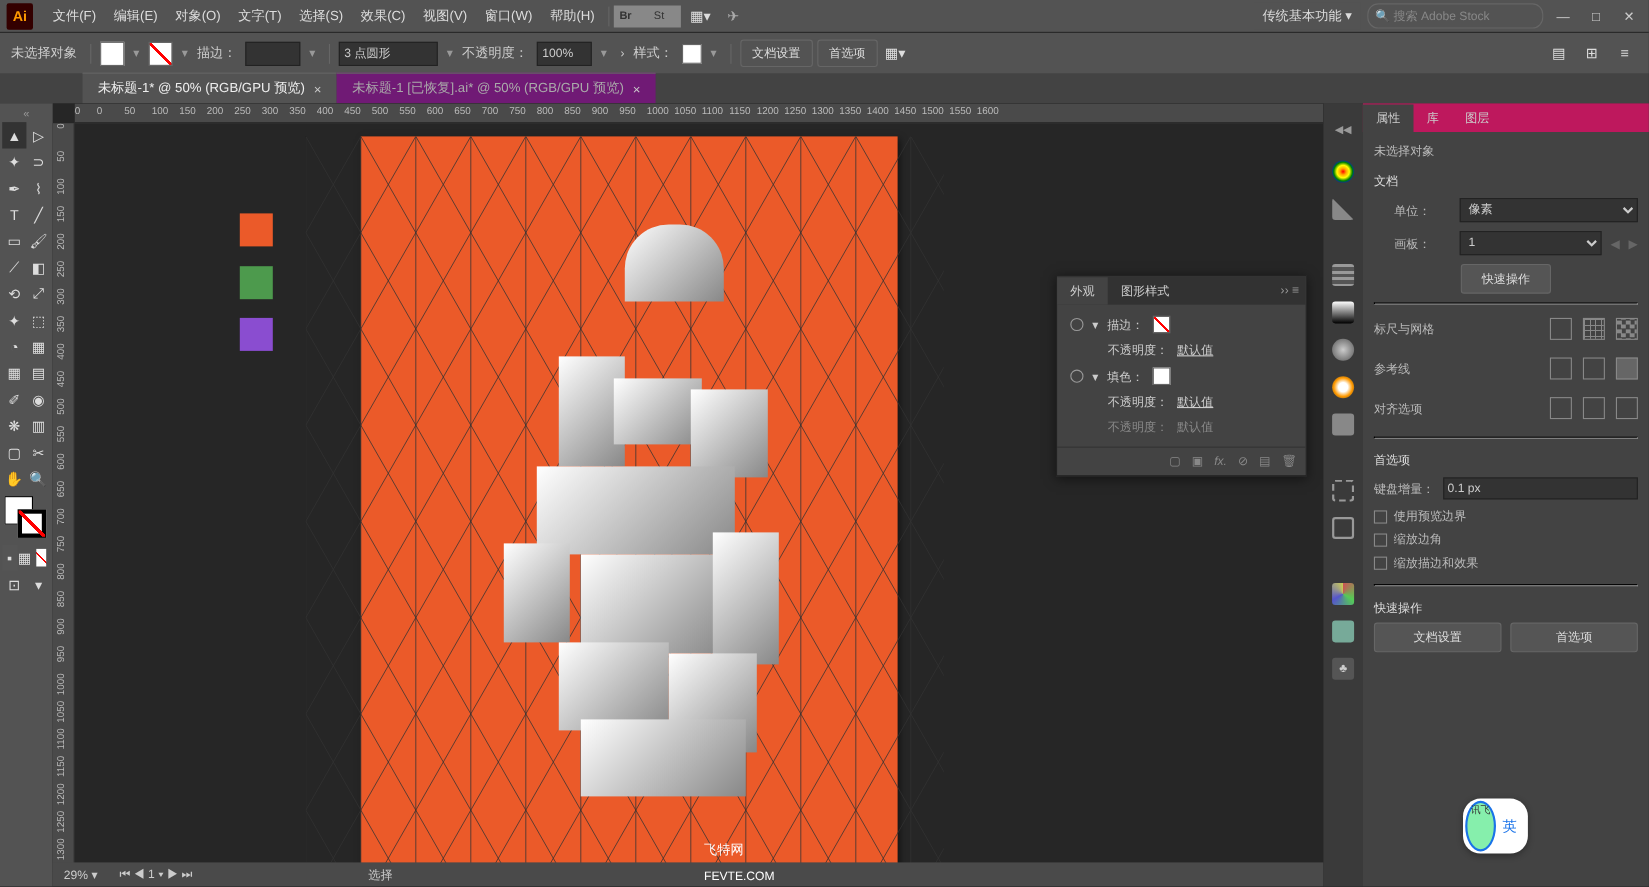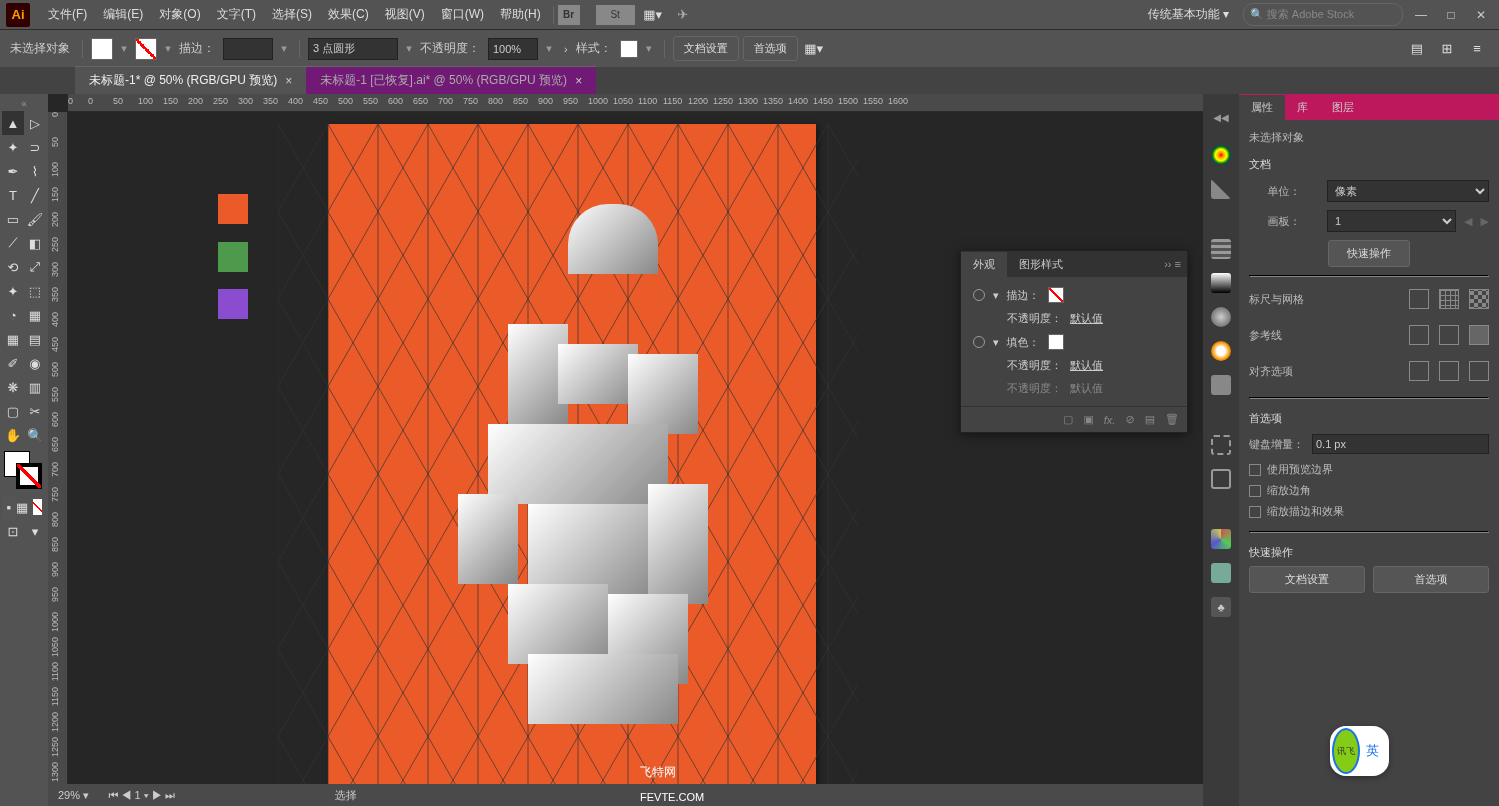--- a/index.html
+++ b/index.html
@@ -61,40 +61,40 @@
 .float-panel{position:absolute;left:960px;top:250px;width:228px;background:#434343;border:1px solid #222;box-shadow:0 2px 10px rgba(0,0,0,.5);z-index:10}
 .fp-tabs{height:26px;background:#323232;display:flex;align-items:center}
 .fp-body{padding:6px}
 .fp-row{display:flex;align-items:center;padding:4px 6px;gap:8px;font-size:11px}
 .eye{width:12px;height:12px;border:1px solid #999;border-radius:50%}
 .fp-footer{height:26px;border-top:1px solid #333;display:flex;align-items:center;justify-content:flex-end;padding:0 8px;gap:10px;color:#888}
 .statusbar{position:absolute;bottom:0;left:48px;right:296px;height:22px;background:#4a4a4a;display:flex;align-items:center;padding:0 10px;gap:20px;font-size:11px;color:#ccc}
 .watermark{position:absolute;left:640px;bottom:25px;color:#fff;font-size:12px;pointer-events:none}
 .footer{position:absolute;left:640px;bottom:3px;color:#fff;font-size:11px;pointer-events:none}
 .ime-badge{position:absolute;right:110px;bottom:30px;display:flex;align-items:center;background:#fff;border-radius:16px;padding:2px 10px 2px 2px;box-shadow:0 2px 6px rgba(0,0,0,.3)}
-.ime-circle{width:28px;height:46px;border:2px solid #1a73e8;border-radius:50%;display:flex;align-items:center;justify-content:center;font-size:9px;color:#333;background:#84cc16}
+.ime-circle{width:28px;height:46px;border:2px solid #1a73e8;border-radius:50%;display:flex;align-items:flex-start;justify-content:center;font-size:9px;color:#333;background:#86efac}
 .ime-txt{color:#1a73e8;font-size:13px;margin-left:6px}
 </style>
 </head>
 <body>
 
 <div class="menubar">
   <div class="ai-logo">Ai</div>
   <div class="menu-item">文件(F)</div>
   <div class="menu-item">编辑(E)</div>
   <div class="menu-item">对象(O)</div>
   <div class="menu-item">文字(T)</div>
   <div class="menu-item">选择(S)</div>
   <div class="menu-item">效果(C)</div>
   <div class="menu-item">视图(V)</div>
   <div class="menu-item">窗口(W)</div>
   <div class="menu-item">帮助(H)</div>
   <div class="menu-sep"></div>
   <div class="tool" style="width:22px;height:20px;background:#888;font-size:10px;color:#333;font-weight:bold">Br</div>
-  <div class="tool" style="width:39px;height:20px;background:#888;font-size:10px;color:#333;font-weight:normal;margin-left:16px">St</div>
+  <div class="tool" style="width:39px;height:20px;background:#888;font-size:10px;color:#333;font-weight:normal;margin-left:0">St</div>
   <div class="tool" style="margin-left:6px">▦▾</div>
   <div class="tool" style="margin-left:6px;color:#aaa">✈</div>
   <div class="menu-right">
     <div class="workspace-sel"><span>传统基本功能</span> ▾</div>
     <div class="search-box">🔍 <span>搜索 Adobe Stock</span></div>
     <div class="win-ctrl">—</div>
     <div class="win-ctrl">□</div>
     <div class="win-ctrl">✕</div>
   </div>
 </div>

